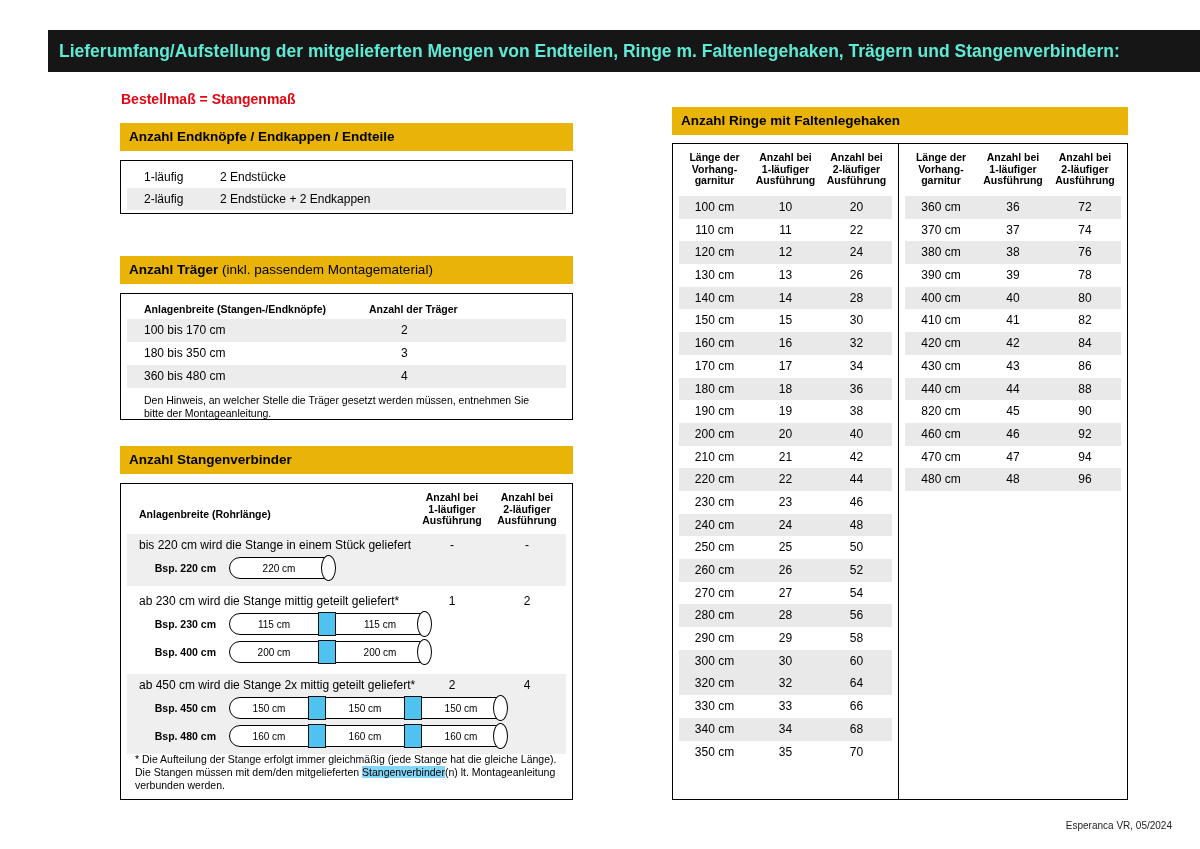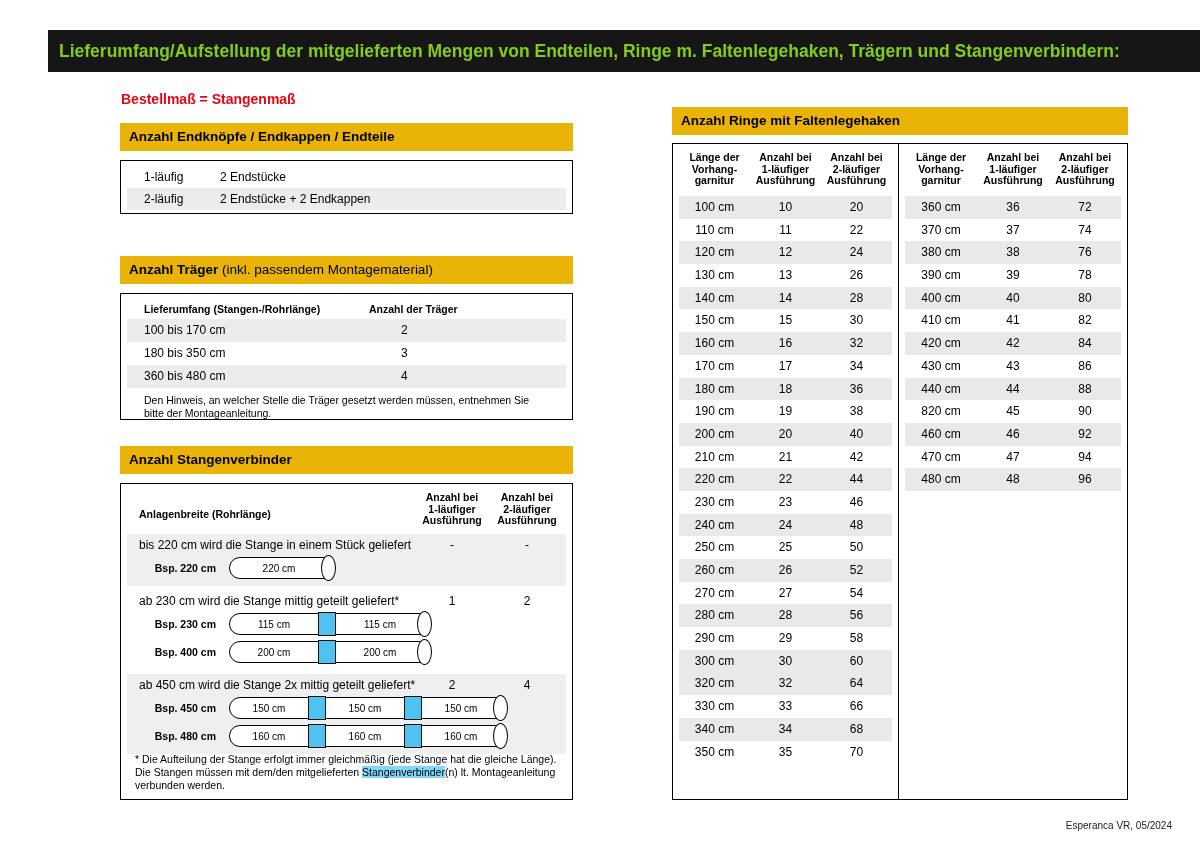--- a/index.html
+++ b/index.html
@@ -1,21 +1,21 @@
 <!DOCTYPE html>
 <html><head>
 <meta charset="utf-8">
 <style>
   html,body{margin:0;padding:0;background:#fff;}
   .page{position:relative;width:1200px;height:849px;background:#ffffff;overflow:hidden;
         font-family:"Liberation Sans",sans-serif;color:#000;}
 
   
   .top-bar{position:absolute;left:48px;top:30px;right:0;height:42px;background:#161616;
-           color:#84cc16;font-weight:bold;font-size:17.5px;line-height:42px;padding-left:11px;
+           color:#5eead4;font-weight:bold;font-size:17.5px;line-height:42px;padding-left:11px;
            box-sizing:border-box;white-space:nowrap;}
 
   .red-note{position:absolute;left:121px;top:91px;color:#e30613;font-weight:bold;font-size:14px;}
 
   
   .sec-header{position:absolute;height:28px;background:#eab308;font-size:13.5px;line-height:28px;
               padding-left:9px;box-sizing:border-box;font-weight:bold;}
   .h1{left:120px;top:123px;width:453px;}
   .h2{left:120px;top:256px;width:453px;}
   .h3{left:120px;top:446px;width:453px;}
@@ -105,21 +105,21 @@
           <span class="cell-value">2 Endstücke + 2 Endkappen</span>
         </div>
       </div>
   </div>
 
   <div class="sec-header h2">
     <span class="bold">Anzahl Träger</span><span class="normal"> (inkl. passendem Montagematerial)</span>
   </div>
   <div class="box box2">
     <div class="traeger-head">
-      <span class="tr-range">Lieferumfang (Stangen-/Rohrlänge)</span>
+      <span class="tr-range">Anlagenbreite (Stangen-/Endknöpfe)</span>
       <span>Anzahl der Träger</span>
     </div>
     <div id="traeger-rows">
         <div class="traeger-row shade">
           <span class="tr-range">100 bis 170 cm</span>
           <span class="tr-count">2</span>
         </div>
         <div class="traeger-row">
           <span class="tr-range">180 bis 350 cm</span>
           <span class="tr-count">3</span>

